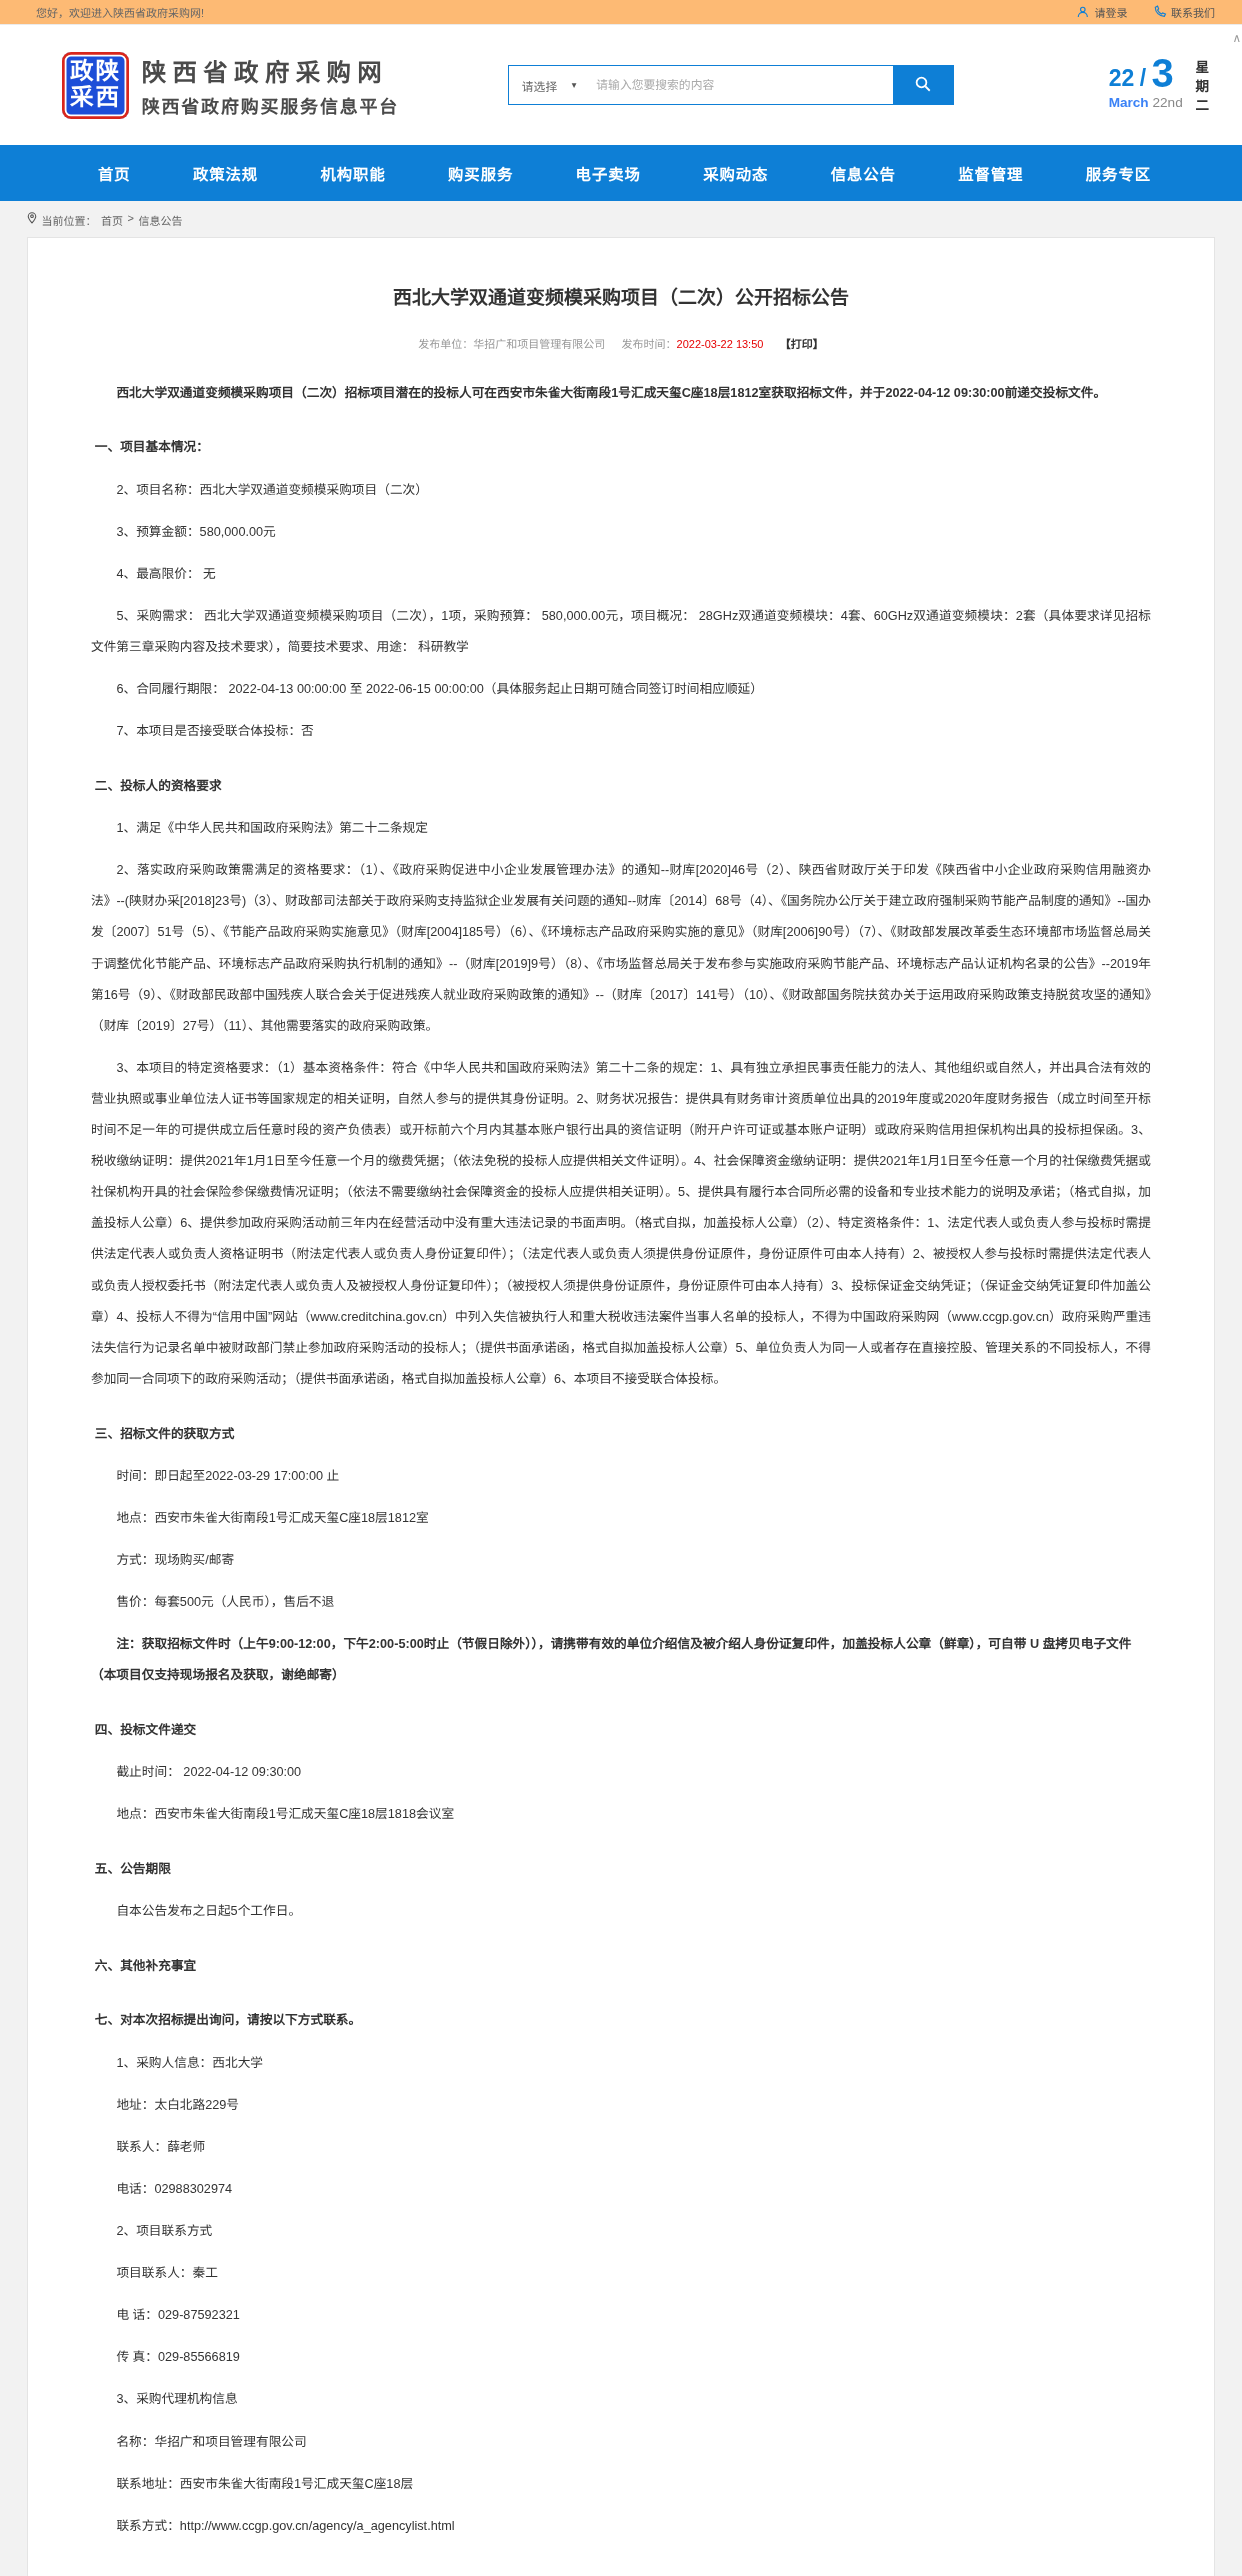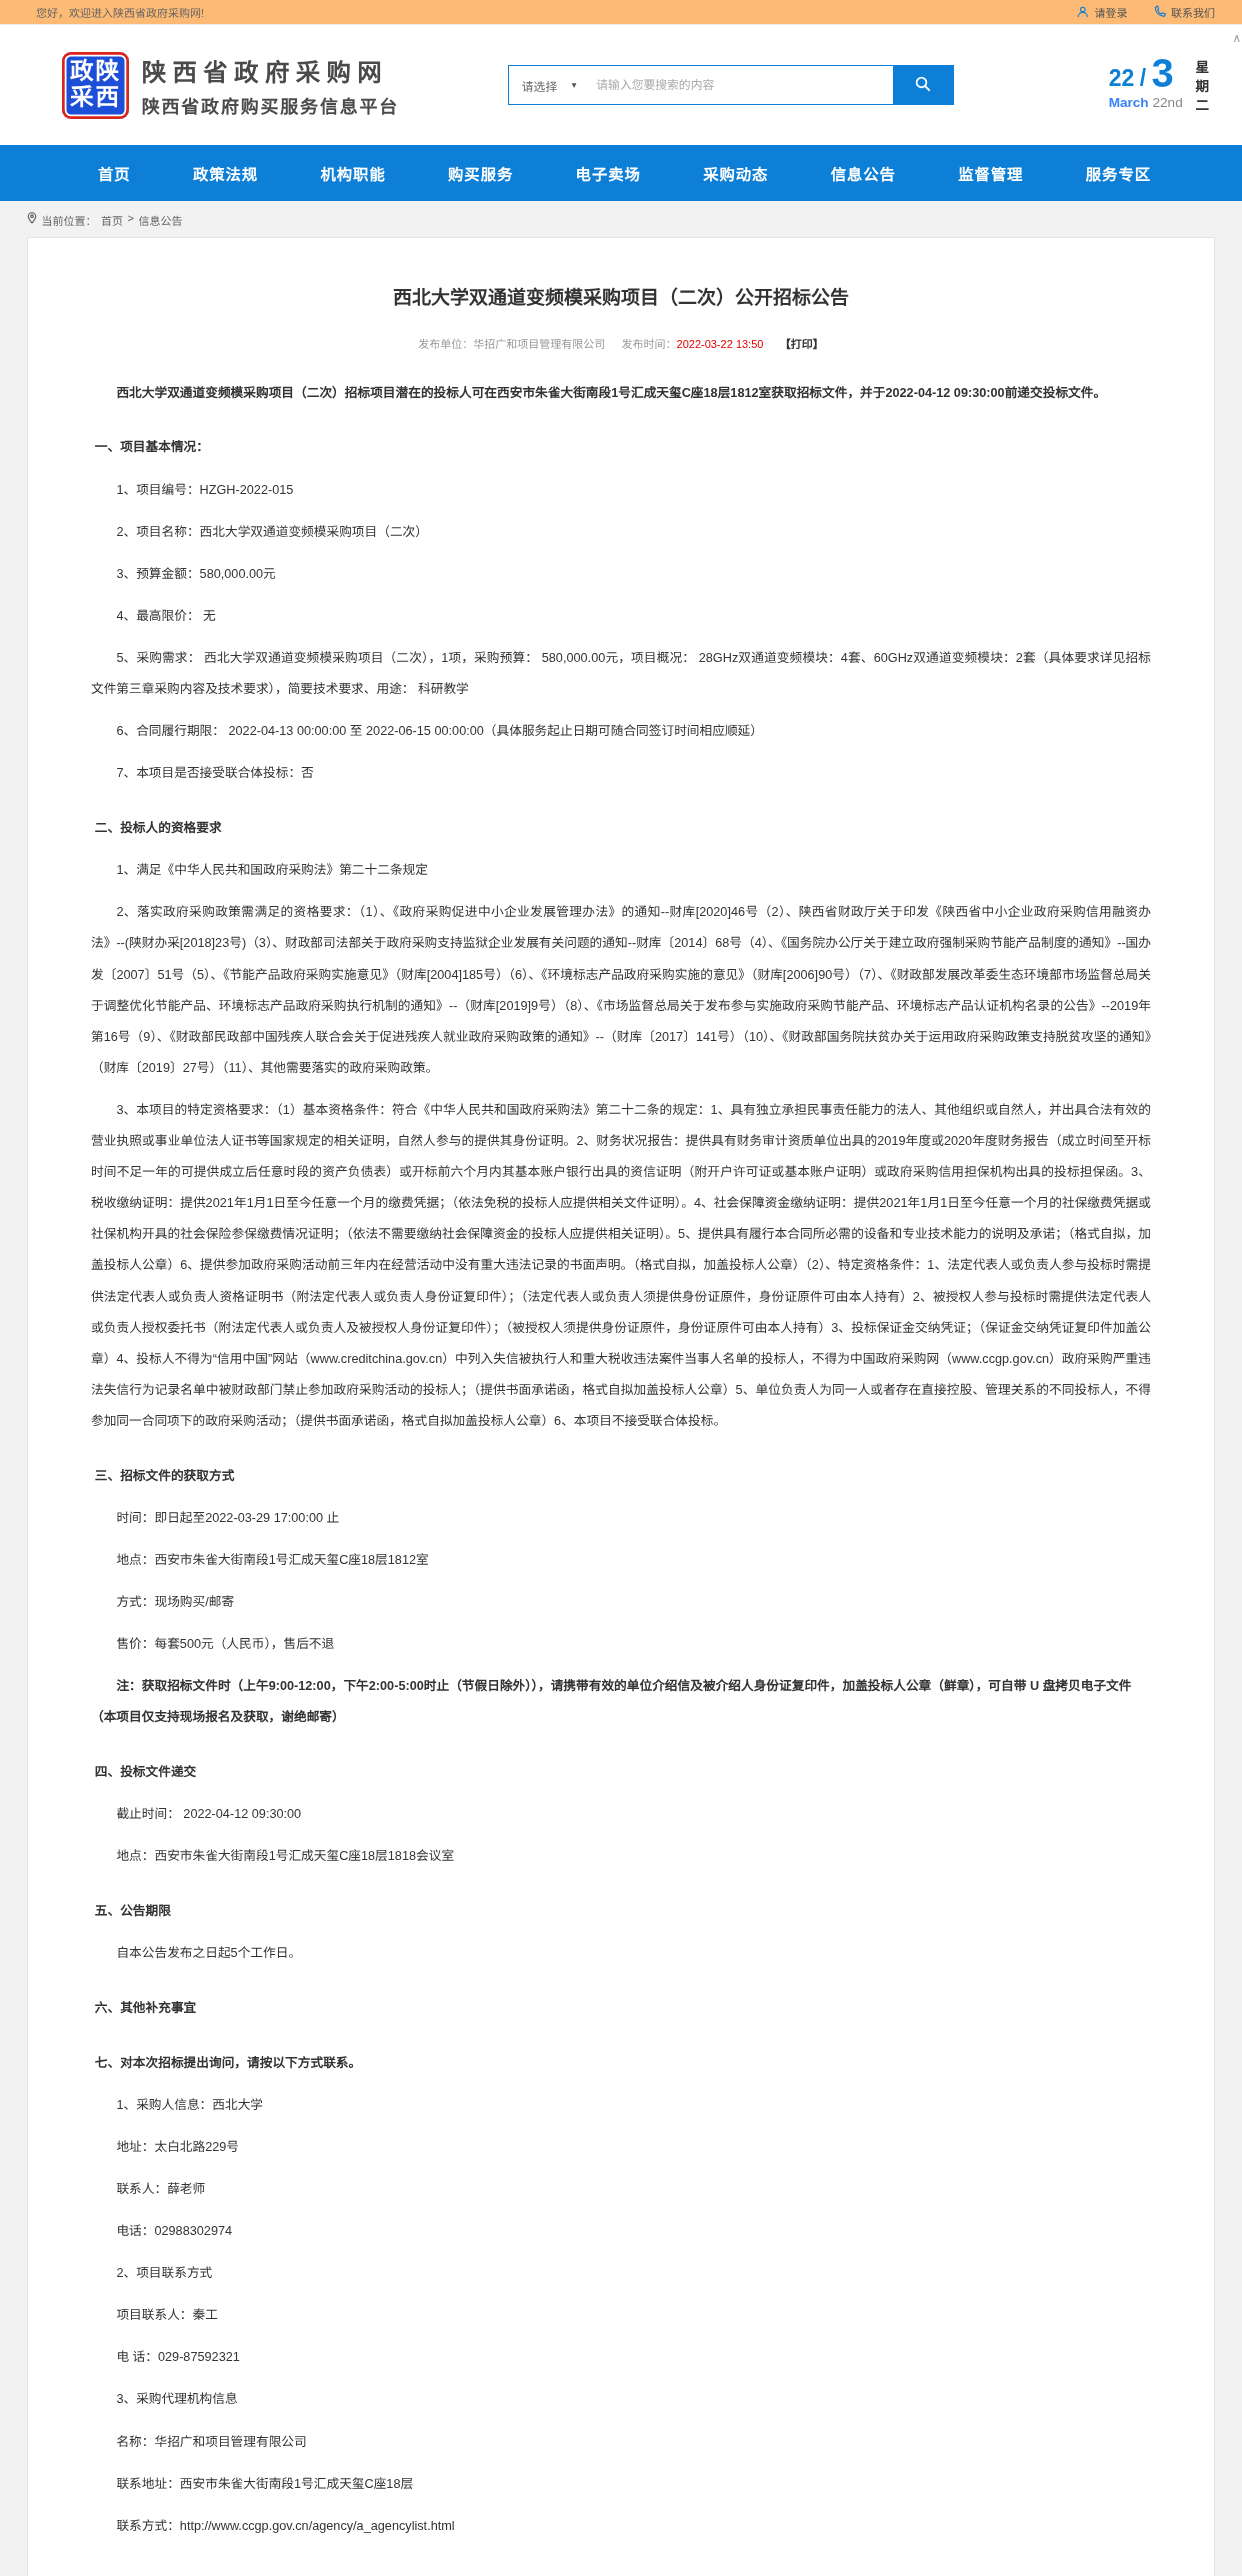--- a/index.html
+++ b/index.html
@@ -208,21 +208,20 @@
       </span>
       <a class="print-btn">【打印】</a>
     </div>
 
     <div class="article-body">
 
         <p class="para pt-lead">西北大学双通道变频模采购项目（二次）招标项目潜在的投标人可在西安市朱雀大街南段1号汇成天玺C座18层1812室获取招标文件，并于2022-04-12 09:30:00前递交投标文件。</p>
 
         <p class="para pt-h">一、项目基本情况：</p>
 
-        <p class="para pt-item">1、项目编号：HZGH-2022-015</p>
 
         <p class="para pt-item">2、项目名称：西北大学双通道变频模采购项目（二次）</p>
 
         <p class="para pt-item">3、预算金额：580,000.00元</p>
 
         <p class="para pt-item">4、最高限价： 无</p>
 
         <p class="para pt-p">5、采购需求： 西北大学双通道变频模采购项目（二次），1项，采购预算： 580,000.00元，项目概况： 28GHz双通道变频模块：4套、60GHz双通道变频模块：2套（具体要求详见招标文件第三章采购内容及技术要求），简要技术要求、用途： 科研教学</p>
 
         <p class="para pt-item">6、合同履行期限： 2022-04-13 00:00:00 至 2022-06-15 00:00:00（具体服务起止日期可随合同签订时间相应顺延）</p>
@@ -270,20 +269,21 @@
         <p class="para pt-item">联系人：薛老师</p>
 
         <p class="para pt-item">电话：02988302974</p>
 
         <p class="para pt-item">2、项目联系方式</p>
 
         <p class="para pt-item">项目联系人：秦工</p>
 
         <p class="para pt-item">电 话：029-87592321</p>
 
+        <p class="para pt-item">传 真：029-85566819</p>
 
         <p class="para pt-item">3、采购代理机构信息</p>
 
         <p class="para pt-item">名称：华招广和项目管理有限公司</p>
 
         <p class="para pt-item">联系地址：西安市朱雀大街南段1号汇成天玺C座18层</p>
 
         <p class="para pt-item">联系方式：http://www.ccgp.gov.cn/agency/a_agencylist.html</p>
 
       </div>

